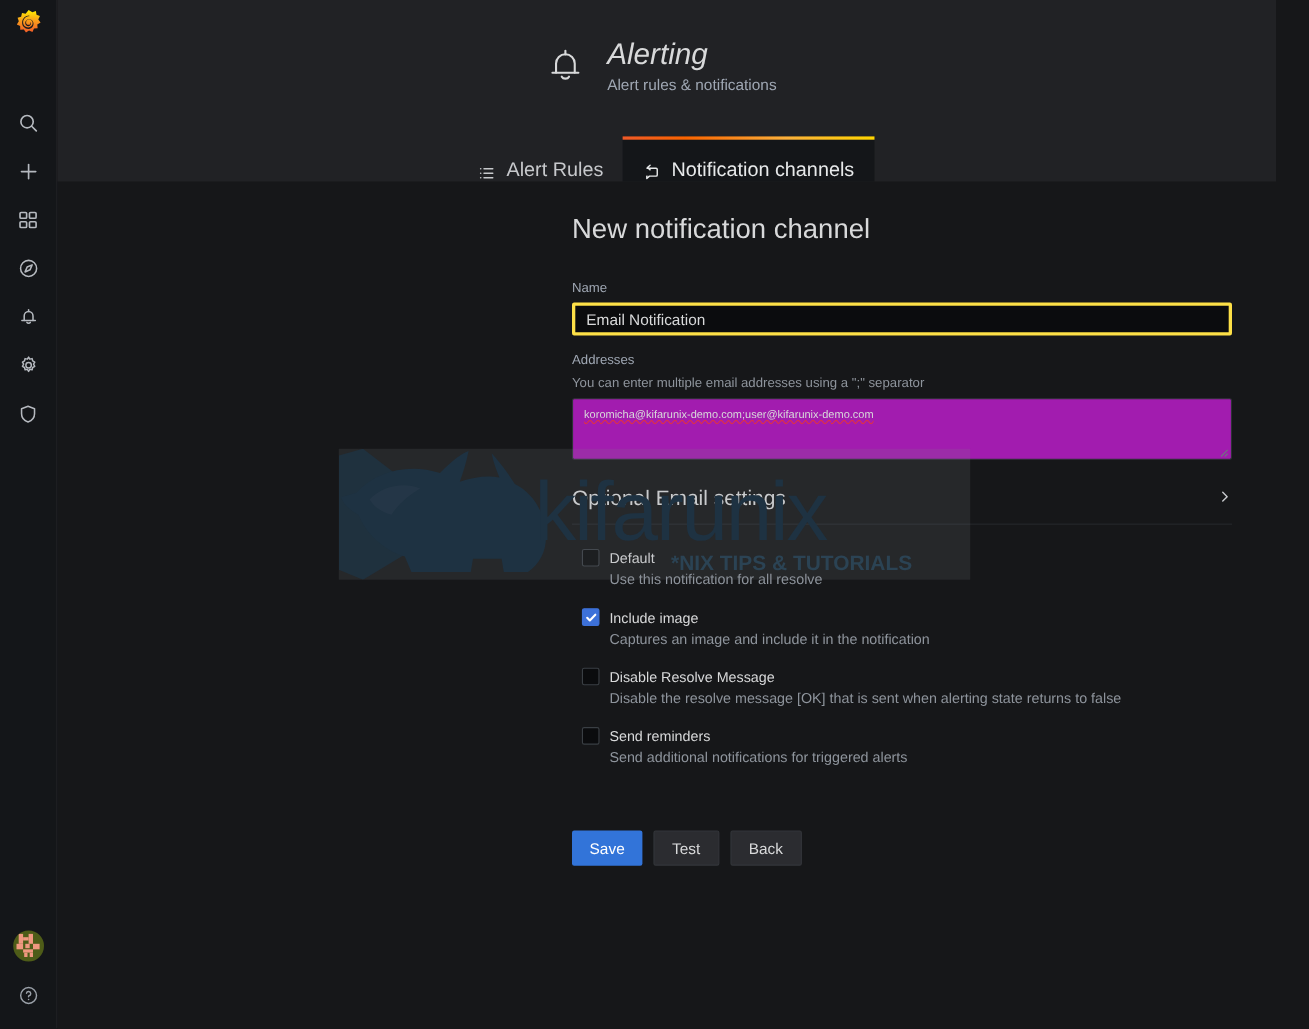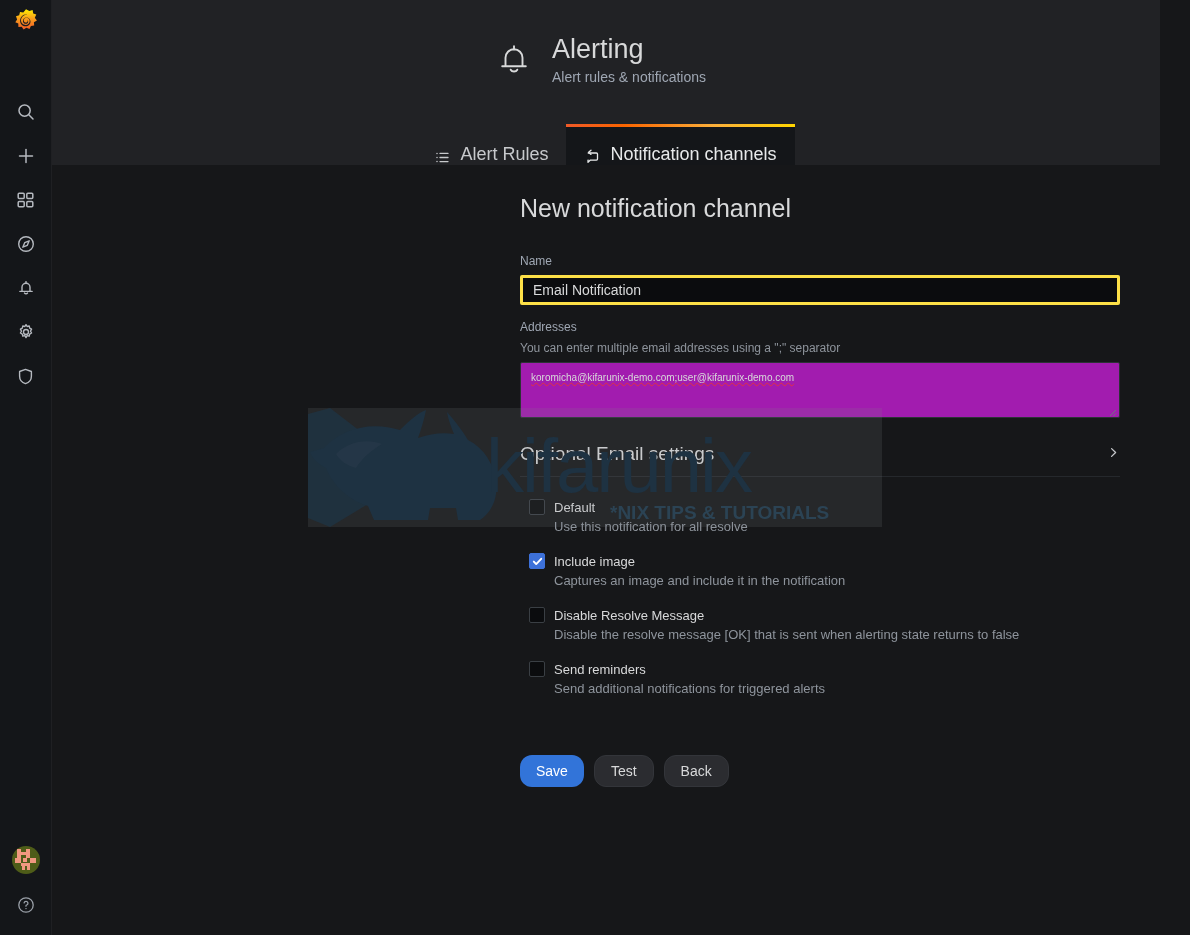--- a/index.html
+++ b/index.html
@@ -53,21 +53,21 @@
     position: absolute; left: 0; top: 0; width: 1108px;
     display: flex; justify-content: center;
   }
   .page-head-inner {
     display: flex; align-items: center; gap: 18px;
     margin-top: 34px; margin-left: -12px;
   }
   .head-icon { width: 40px; height: 48px; display: flex; align-items: center; justify-content: center; }
   .head-titles { display: flex; flex-direction: column; }
   .head-title {
-    font-size: 27px; color: #d8d9da; font-weight: 400; line-height: 31px;
+    font-size: 27px; color: #d8d9da; font-weight: 400; line-height: 31px; font-style: italic;
   }
   .head-sub {
     font-size: 14px; color: #9fa7b3; line-height: 18px; margin-top: 3px;
   }
 
   
   .tabbar {
     position: absolute; left: 52px; top: 124px; width: 1108px; height: 41px;
     display: flex; justify-content: center;
   }
@@ -156,21 +156,21 @@
   }
   .cb.checked { background: #3d71d9; border-color: #3d71d9; }
   .cb svg { display: none; }
   .cb.checked svg { display: block; }
   .cb-label { font-size: 13px; color: #d8d9da; font-weight: 500; }
   .cb-desc { font-size: 13px; color: #8e949c; margin-top: 3px; margin-left: 25px; line-height: 17px; }
 
   
   .buttons { display: flex; gap: 10px; margin-top: 58px; }
   .btn {
-    height: 32px; padding: 0 16px; border-radius: 12px; border: none;
+    height: 32px; padding: 0 16px; border-radius: 2px; border: none;
     font-size: 14px; font-family: "Liberation Sans", sans-serif;
     cursor: pointer; display: flex; align-items: center; justify-content: center;
   }
   .btn-primary { background: #3274d9; color: #fff; }
   .btn-secondary { background: #2b2c30; color: #d8d9da; border: 1px solid #33353a; }
 
   
   .watermark {
     position: absolute; left: 308px; top: 408px;
     width: 574px; height: 119px;

